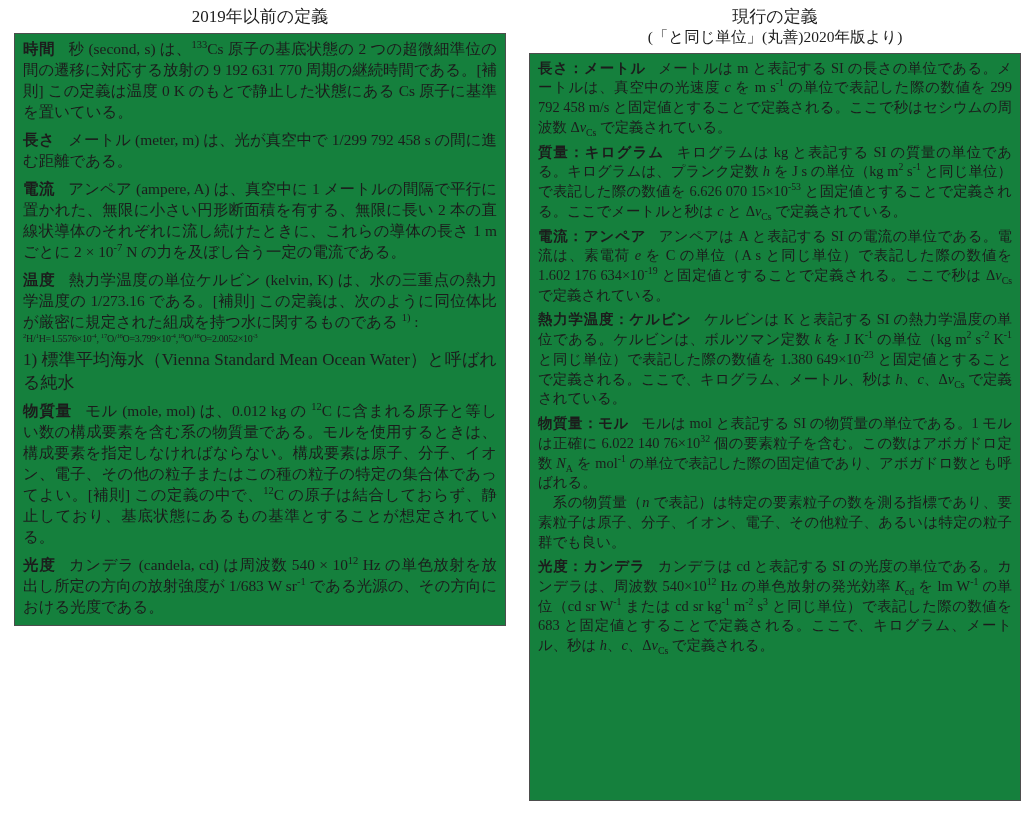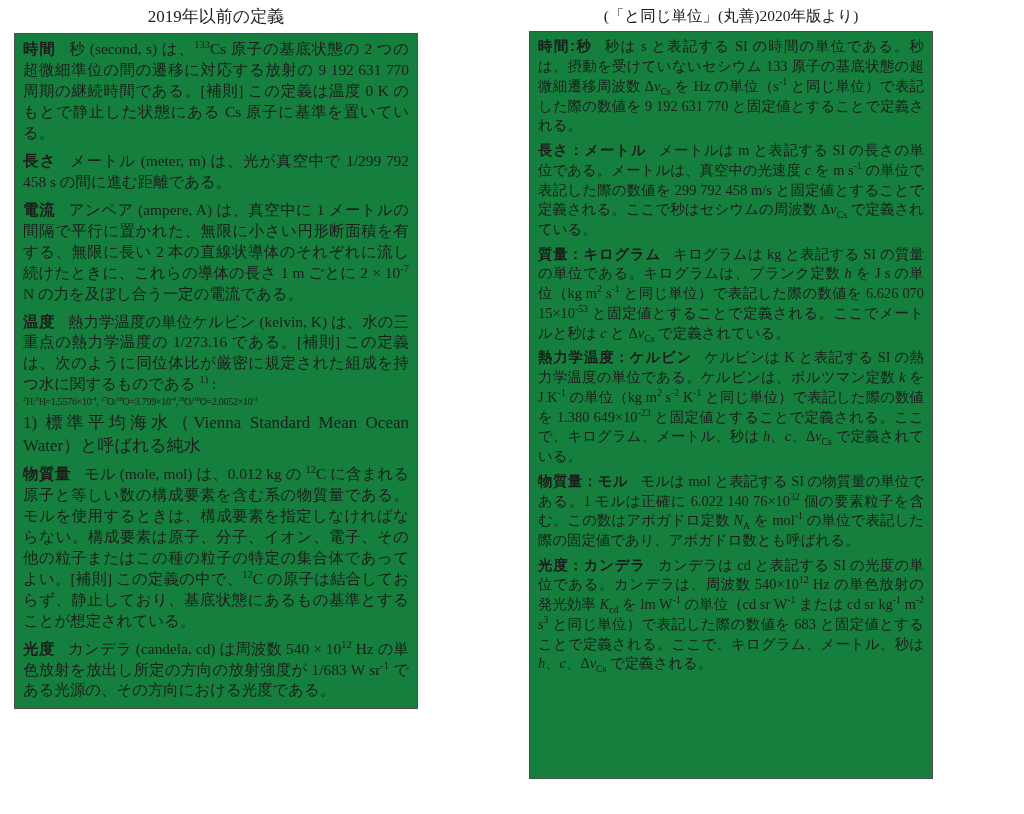--- a/index.html
+++ b/index.html
@@ -1,21 +1,21 @@
 <!DOCTYPE html>
 <html><head>
 <meta charset="utf-8">
 <style>
   html,body{margin:0;padding:0;}
   body{
     width:1024px;height:814px;background:#ffffff;position:relative;
     font-family:"Liberation Serif","DejaVu Serif",serif;
     color:#1c1c1c;
   }
-  .panel{position:absolute;top:6px;width:404px;}
+  .panel{position:absolute;top:6px;width:492px;}
   .panel.left{left:14px;}
   .panel.right{left:529px;}
   .ptitle{text-align:center;font-size:17px;line-height:1.25;}
   .psub{text-align:center;font-size:15.5px;line-height:1.25;}
   .defbox{
     margin-top:6px;border:1.5px solid #4d4d4d;background:#15803d;
     padding:5px 8px 7px 8px;text-align:justify;
   }
   .panel.left .defbox{font-size:15.4px;line-height:1.36;min-height:576px;box-sizing:border-box;}
   .panel.right .defbox{font-size:14.4px;line-height:1.37;min-height:748px;box-sizing:border-box;}
@@ -57,34 +57,36 @@
     <p class="sec">
       <span class="term">物質量</span><span>モル (mole, mol) は、0.012 kg の <sup>12</sup>C に含まれる原子と等しい数の構成要素を含む系の物質量である。モルを使用するときは、構成要素を指定しなければならない。構成要素は原子、分子、イオン、電子、その他の粒子またはこの種の粒子の特定の集合体であってよい。[補則] この定義の中で、<sup>12</sup>C の原子は結合しておらず、静止しており、基底状態にあるもの基準とすることが想定されている。</span>
     </p>
     <p class="sec">
       <span class="term">光度</span><span>カンデラ (candela, cd) は周波数 540 × 10<sup>12</sup> Hz の単色放射を放出し所定の方向の放射強度が 1/683 W sr<sup>-1</sup> である光源の、その方向における光度である。</span>
     </p>
   </div>
 </div>
 
 <div class="panel right">
+  <div class="ptitle">現行の定義</div>
   <div class="psub">(「と同じ単位」(丸善)2020年版より)</div>
   <div class="defbox">
-    <p class="sec">
-      <span class="term">時間:秒</span><span>秒は s と表記する SI の時間の単位である。秒は、摂動を受けていないセシウム 133 原子の基底状態の超微細遷移周波数 Δ<i>ν</i><sub>Cs</sub> を Hz の単位（s<sup>-1</sup> と同じ単位）で表記した際の数値を 9 192 631 770 と固定値とすることで定義される。</span>
-    </p>
     <p class="sec">
       <span class="term">長さ：メートル</span><span>メートルは m と表記する SI の長さの単位である。メートルは、真空中の光速度 <i>c</i> を m s<sup>-1</sup> の単位で表記した際の数値を 299 792 458 m/s と固定値とすることで定義される。ここで秒はセシウムの周波数 Δ<i>ν</i><sub>Cs</sub> で定義されている。</span>
     </p>
     <p class="sec">
       <span class="term">質量：キログラム</span><span>キログラムは kg と表記する SI の質量の単位である。キログラムは、プランク定数 <i>h</i> を J s の単位（kg m<sup>2</sup> s<sup>-1</sup> と同じ単位）で表記した際の数値を 6.626 070 15×10<sup>-53</sup> と固定値とすることで定義される。ここでメートルと秒は <i>c</i> と Δ<i>ν</i><sub>Cs</sub> で定義されている。</span>
     </p>
     <p class="sec">
+      <span class="term">電流：アンペア</span><span>アンペアは A と表記する SI の電流の単位である。電流は、素電荷 <i>e</i> を C の単位（A s と同じ単位）で表記した際の数値を 1.602 176 634×10<sup>-19</sup> と固定値とすることで定義される。ここで秒は Δ<i>ν</i><sub>Cs</sub> で定義されている。</span>
+    </p>
+    <p class="sec">
       <span class="term">熱力学温度：ケルビン</span><span>ケルビンは K と表記する SI の熱力学温度の単位である。ケルビンは、ボルツマン定数 <i>k</i> を J K<sup>-1</sup> の単位（kg m<sup>2</sup> s<sup>-2</sup> K<sup>-1</sup> と同じ単位）で表記した際の数値を 1.380 649×10<sup>-23</sup> と固定値とすることで定義される。ここで、キログラム、メートル、秒は <i>h</i>、<i>c</i>、Δ<i>ν</i><sub>Cs</sub> で定義されている。</span>
     </p>
     <p class="sec">
       <span class="term">物質量：モル</span><span>モルは mol と表記する SI の物質量の単位である。1 モルは正確に 6.022 140 76×10<sup>32</sup> 個の要素粒子を含む。この数はアボガドロ定数 <i>N</i><sub>A</sub> を mol<sup>-1</sup> の単位で表記した際の固定値であり、アボガドロ数とも呼ばれる。</span>
+      <span class="body2">　系の物質量（<i>n</i> で表記）は特定の要素粒子の数を測る指標であり、要素粒子は原子、分子、イオン、電子、その他粒子、あるいは特定の粒子群でも良い。</span>
     </p>
     <p class="sec">
       <span class="term">光度：カンデラ</span><span>カンデラは cd と表記する SI の光度の単位である。カンデラは、周波数 540×10<sup>12</sup> Hz の単色放射の発光効率 <i>K</i><sub>cd</sub> を lm W<sup>-1</sup> の単位（cd sr W<sup>-1</sup> または cd sr kg<sup>-1</sup> m<sup>-2</sup> s<sup>3</sup> と同じ単位）で表記した際の数値を 683 と固定値とすることで定義される。ここで、キログラム、メートル、秒は <i>h</i>、<i>c</i>、Δ<i>ν</i><sub>Cs</sub> で定義される。</span>
     </p>
   </div>
 </div>
 
 </body></html>

